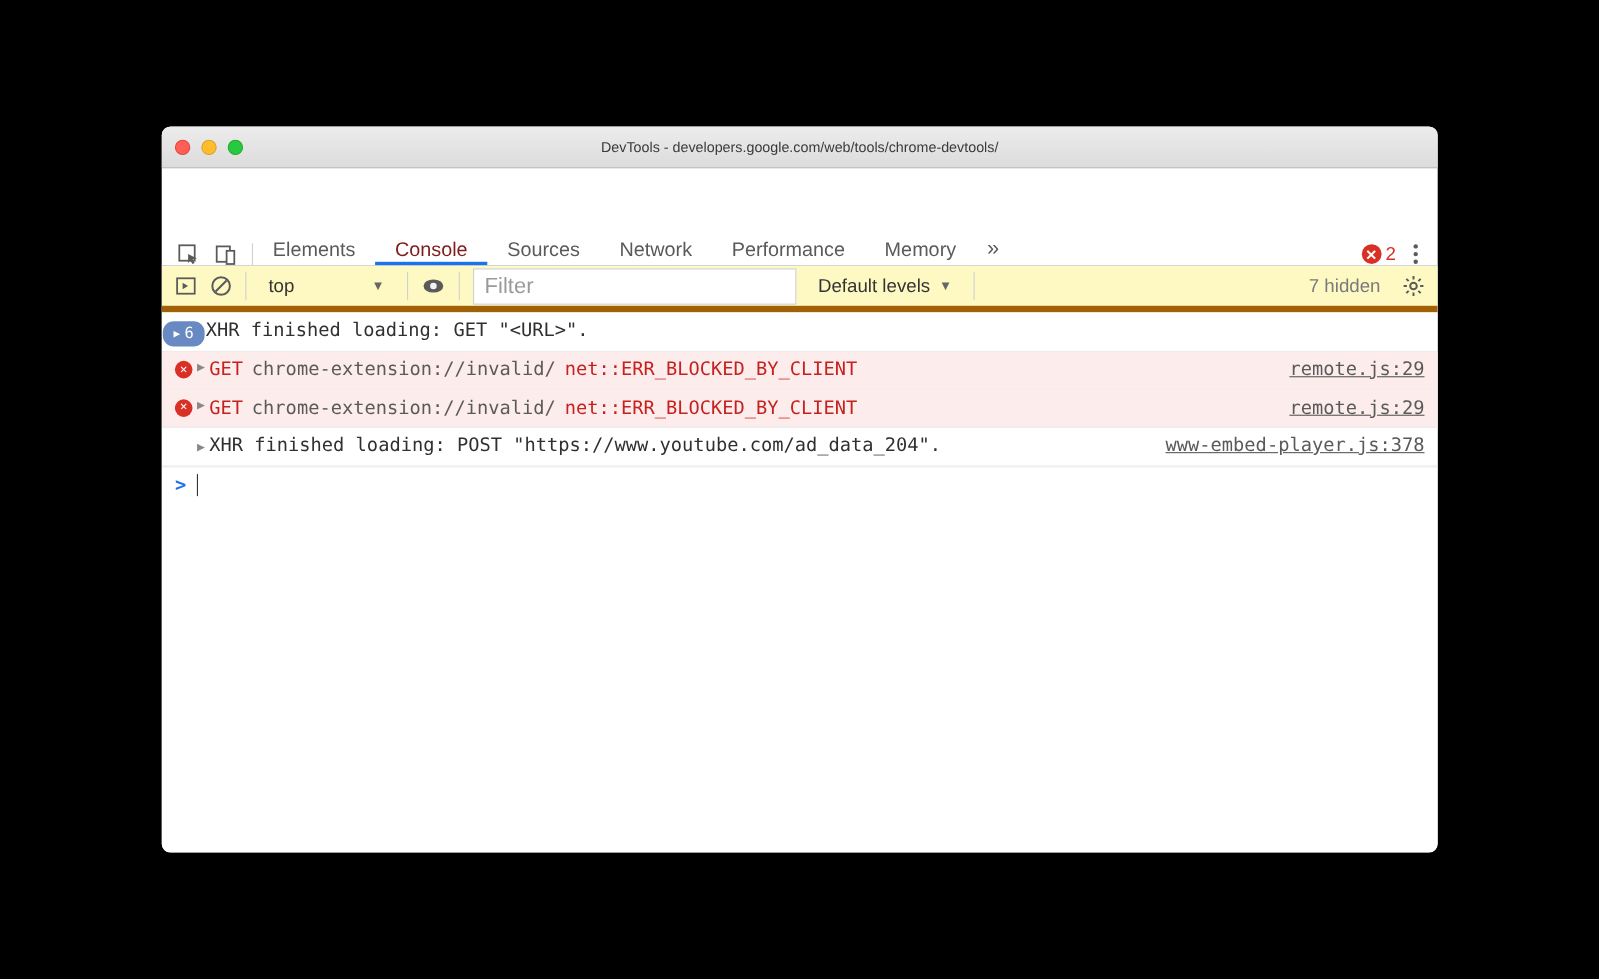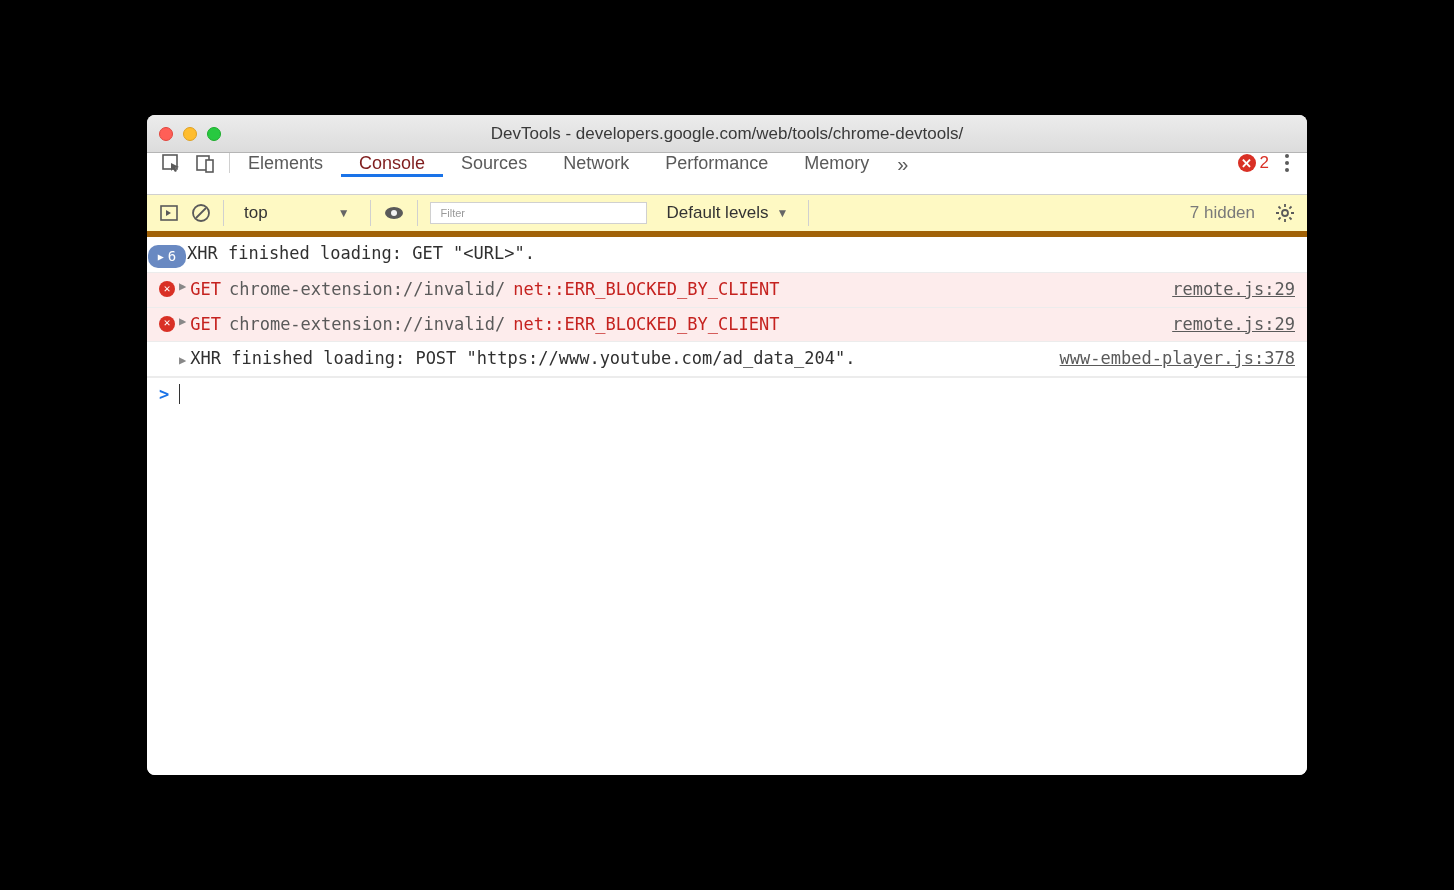--- a/index.html
+++ b/index.html
@@ -22,37 +22,38 @@
     display: flex;
     flex-direction: column;
   }
   .titlebar {
     height: 38px;
     background: linear-gradient(#ececec, #dcdcdc);
     border-bottom: 1px solid #b5b5b5;
     display: flex;
     align-items: center;
     padding: 0 12px;
-    font-size: 17px;
+    font-size: 13px;
     color: #3a3a3a;
     position: relative;
   }
   .traffic { display: flex; gap: 10px; position: absolute; left: 12px; }
   .traffic .dot { width: 14px; height: 14px; border-radius: 50%; }
   .dot.red { background: #ff5f57; border: 1px solid #e1463d; }
   .dot.yellow { background: #ffbd2e; border: 1px solid #dfa123; }
   .dot.green { background: #28c940; border: 1px solid #1dad2c; }
   .titlebar-title { flex: 1; text-align: center; }
   .tabs-row {
     height: 42px;
     border-bottom: 1px solid #d0d0d0;
     display: flex;
-    align-items: flex-start;
+    align-items: flex-end;
     font-size: 18px;
     color: #5a5a5a;
+    margin-top: 47px;
   }
   .tabs-left {
     display: flex;
     align-items: center;
     padding: 0 14px;
     gap: 14px;
     border-right: 1px solid #d0d0d0;
   }
   .icon { display: inline-flex; align-items: center; justify-content: center; }
   .tab {
@@ -88,22 +89,22 @@
     font-size: 17px;
     color: #5a5a5a;
     background: #fef9c3;
   }
   .vsep { width:1px; height:26px; background:#d0d0d0; }
   .dropdown {
     display:flex; align-items:center; gap:70px; padding:3px 8px;
     border:none; background:transparent; font-size:17px; color:#333;
   }
   .filter-input {
-    border:1px solid #d0d0d0; padding:4px 10px; font-size:11px;
-    width: 217px; color:#333; background:#fff;
+    border:1px solid #d0d0d0; padding:4px 10px; font-size:20px;
+    width: 294px; color:#333; background:#fff;
   }
   .filter-input::placeholder { color:#9a9a9a; }
   .hidden-count { margin-left:auto; color:#7a7a7a; }
   .gear { margin-left:8px; }
   .console {
     flex:1; background:#fff; font-family: Menlo, Consolas, monospace;
     font-size: 17px; overflow: hidden;
   }
   .row {
     display:flex; align-items:flex-start; padding: 4px 12px 4px 8px;

